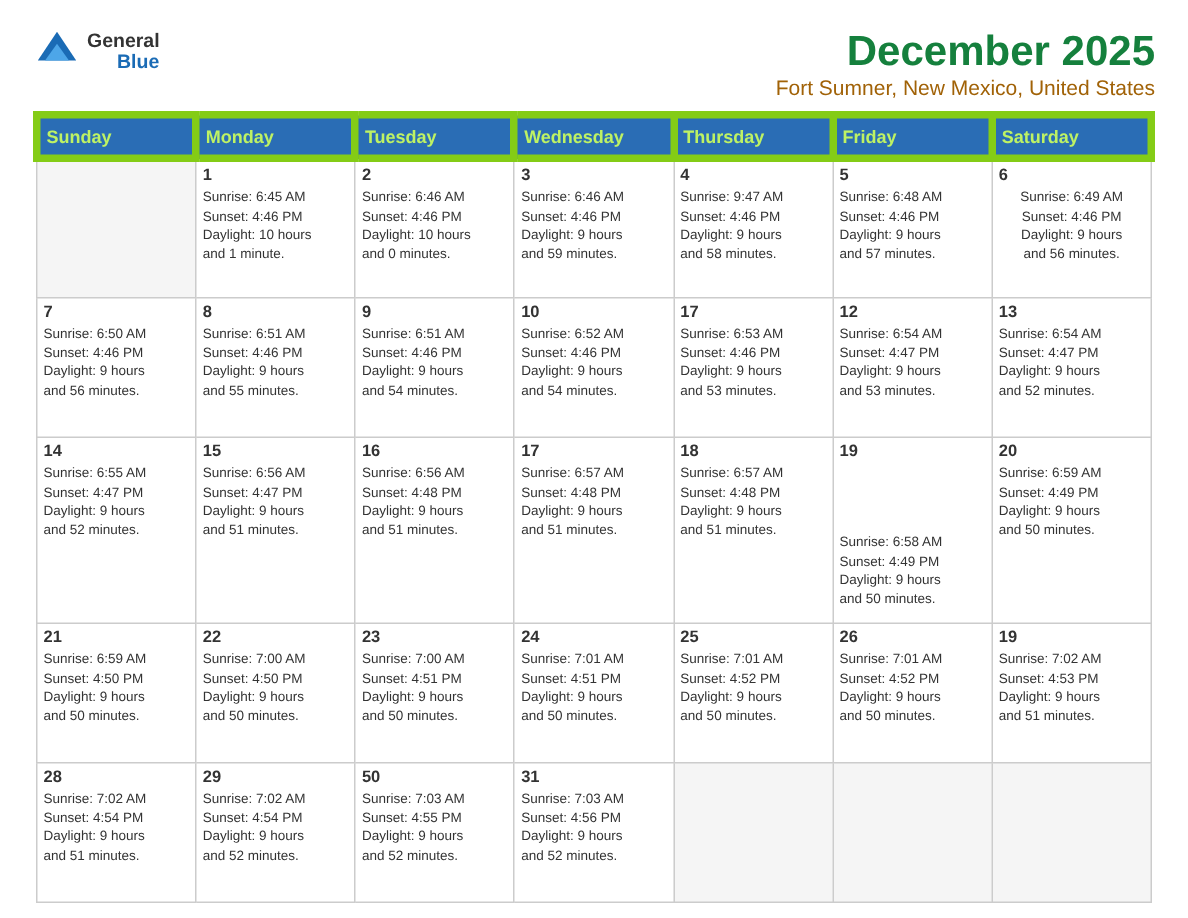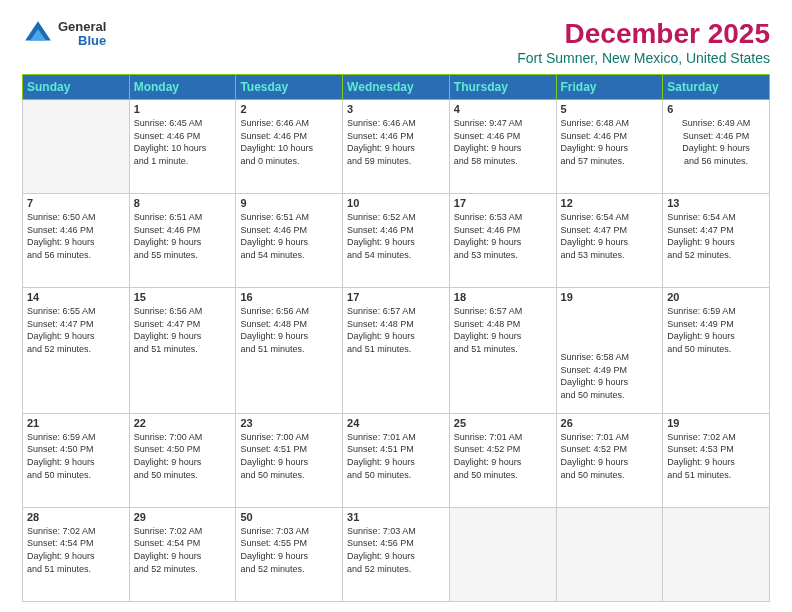--- a/index.html
+++ b/index.html
@@ -48,41 +48,41 @@
     .logo-icon {
       width: 32px;
       height: 32px;
     }
     .title-block {
       text-align: right;
     }
     .main-title {
       font-size: 28px;
       font-weight: bold;
-      color: #be185d;
+      color: #15803d;
     }
     .subtitle {
       font-size: 14px;
-      color: #0f766e;
+      color: #a16207;
       margin-left: 42px;
     }
     .calendar {
       width: 100%;
       border-collapse: collapse;
       flex: 1;
       table-layout: fixed;
     }
     .calendar thead tr th {
       background-color: #2a6db5;
-      color: #5eead4;
+      color: #bef264;
       font-size: 12px;
       font-weight: bold;
       padding: 5px 4px;
       text-align: left;
-      border: 1px solid #84cc16;
+      border: 5px solid #84cc16;
     }
     .calendar tbody tr td {
       border: 1px solid #ccc;
       vertical-align: top;
       padding: 3px 4px;
       font-size: 9.5px;
       color: #333;
       background: #fff;
       height: 88px;
     }

